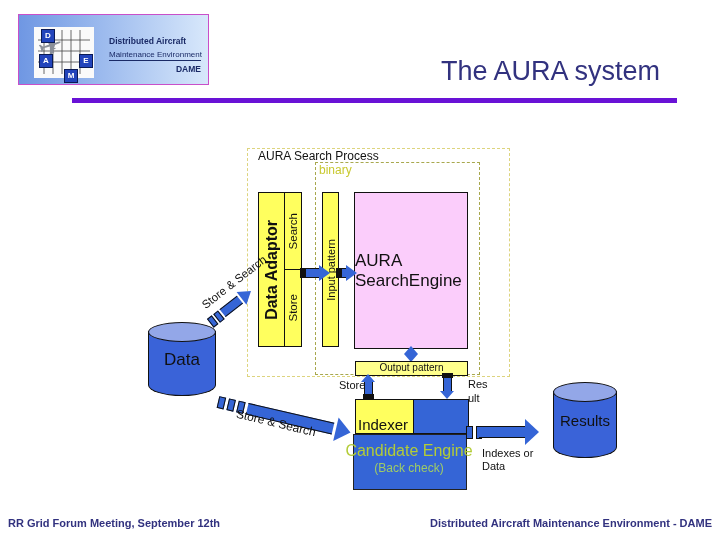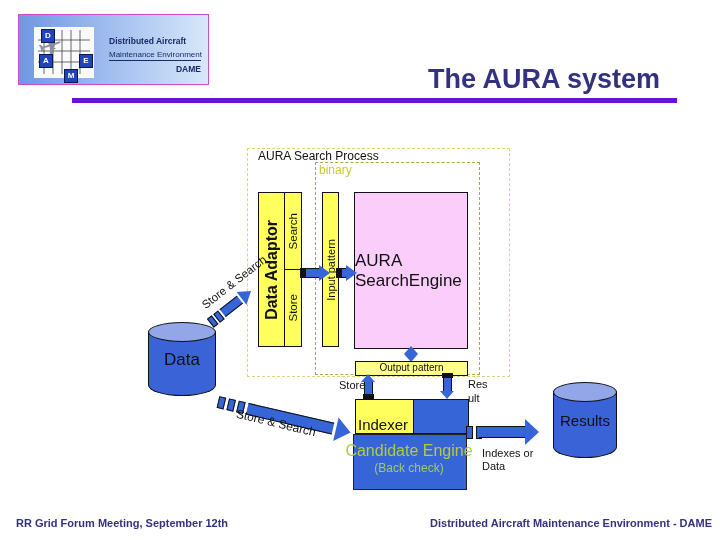--- a/index.html
+++ b/index.html
@@ -24,21 +24,21 @@
   }
   .lsq {
     position:absolute; width:12px; height:12px; background:#2244bb; border:1px solid #0a1a55;
     color:#fff; font-size:8px; font-weight:bold; text-align:center; line-height:12px;
   }
   #logo-text { right:7px; top:21px; width:92px; color:#1a2a66; text-align:left; }
   #logo-text .l1 { font-size:8.5px; font-weight:bold; white-space:nowrap; }
   #logo-text .l2 { font-size:8px; margin-top:4px; border-bottom:1px solid #1a2a66; padding-bottom:1px; white-space:nowrap; }
   #logo-text .l3 { font-size:8.5px; font-weight:bold; text-align:right; margin-top:3px; }
 
-  #title { right:60px; top:64px; font-size:27px; font-weight:bold; color:#32327f; white-space:nowrap; }
+  #title { right:60px; top:56px; font-size:27px; font-weight:normal; color:#32327f; white-space:nowrap; }
   #rule  { left:72px; top:98px; width:605px; height:5px; background:#6912d6; }
 
   
   #outer-dash { left:247px; top:148px; width:261px; height:227px; border:1px dashed #ddd47e; }
   #outer-label { left:258px; top:149px; font-size:12px; color:#111; }
   #inner-dash { left:315px; top:162px; width:163px; height:211px; border:1px dashed #a8a84e; }
   #inner-label { left:319px; top:163px; font-size:12px; color:#c9c930; }
 
   
   .vtext { writing-mode:vertical-rl; transform:rotate(180deg); white-space:nowrap; color:#111; }
@@ -118,21 +118,21 @@
     transform:rotate(-38deg); white-space:nowrap; }
   #diag2 { left:218px; top:390px; display:flex; align-items:center; gap:3px; transform:rotate(13deg); transform-origin:left center; }
   #diag2 .dash { width:5px; height:10px; }
   #diag2 .shaft-h { width:88px; height:10px; }
   #diag2 .head-r { border-top-width:12px; border-bottom-width:12px; border-left-width:15px; }
   #diag2-label { left:224px; top:416px; width:104px; text-align:center; font-size:12px; color:#111;
     transform:rotate(13.5deg); white-space:nowrap; }
 
   
   .footer { top:517px; font-size:11px; font-weight:bold; color:#32327f; white-space:nowrap; }
-  #footer-left { left:16px; }
+  #footer-left { left:8px; }
   #footer-right { right:8px; }
 </style>
 </head>
 <body>
 
 <div id="slide">
 
   <div id="logo" class="abs">
     <div id="logo-art" class="abs">
       <svg width="60" height="51" viewBox="0 0 60 51">

